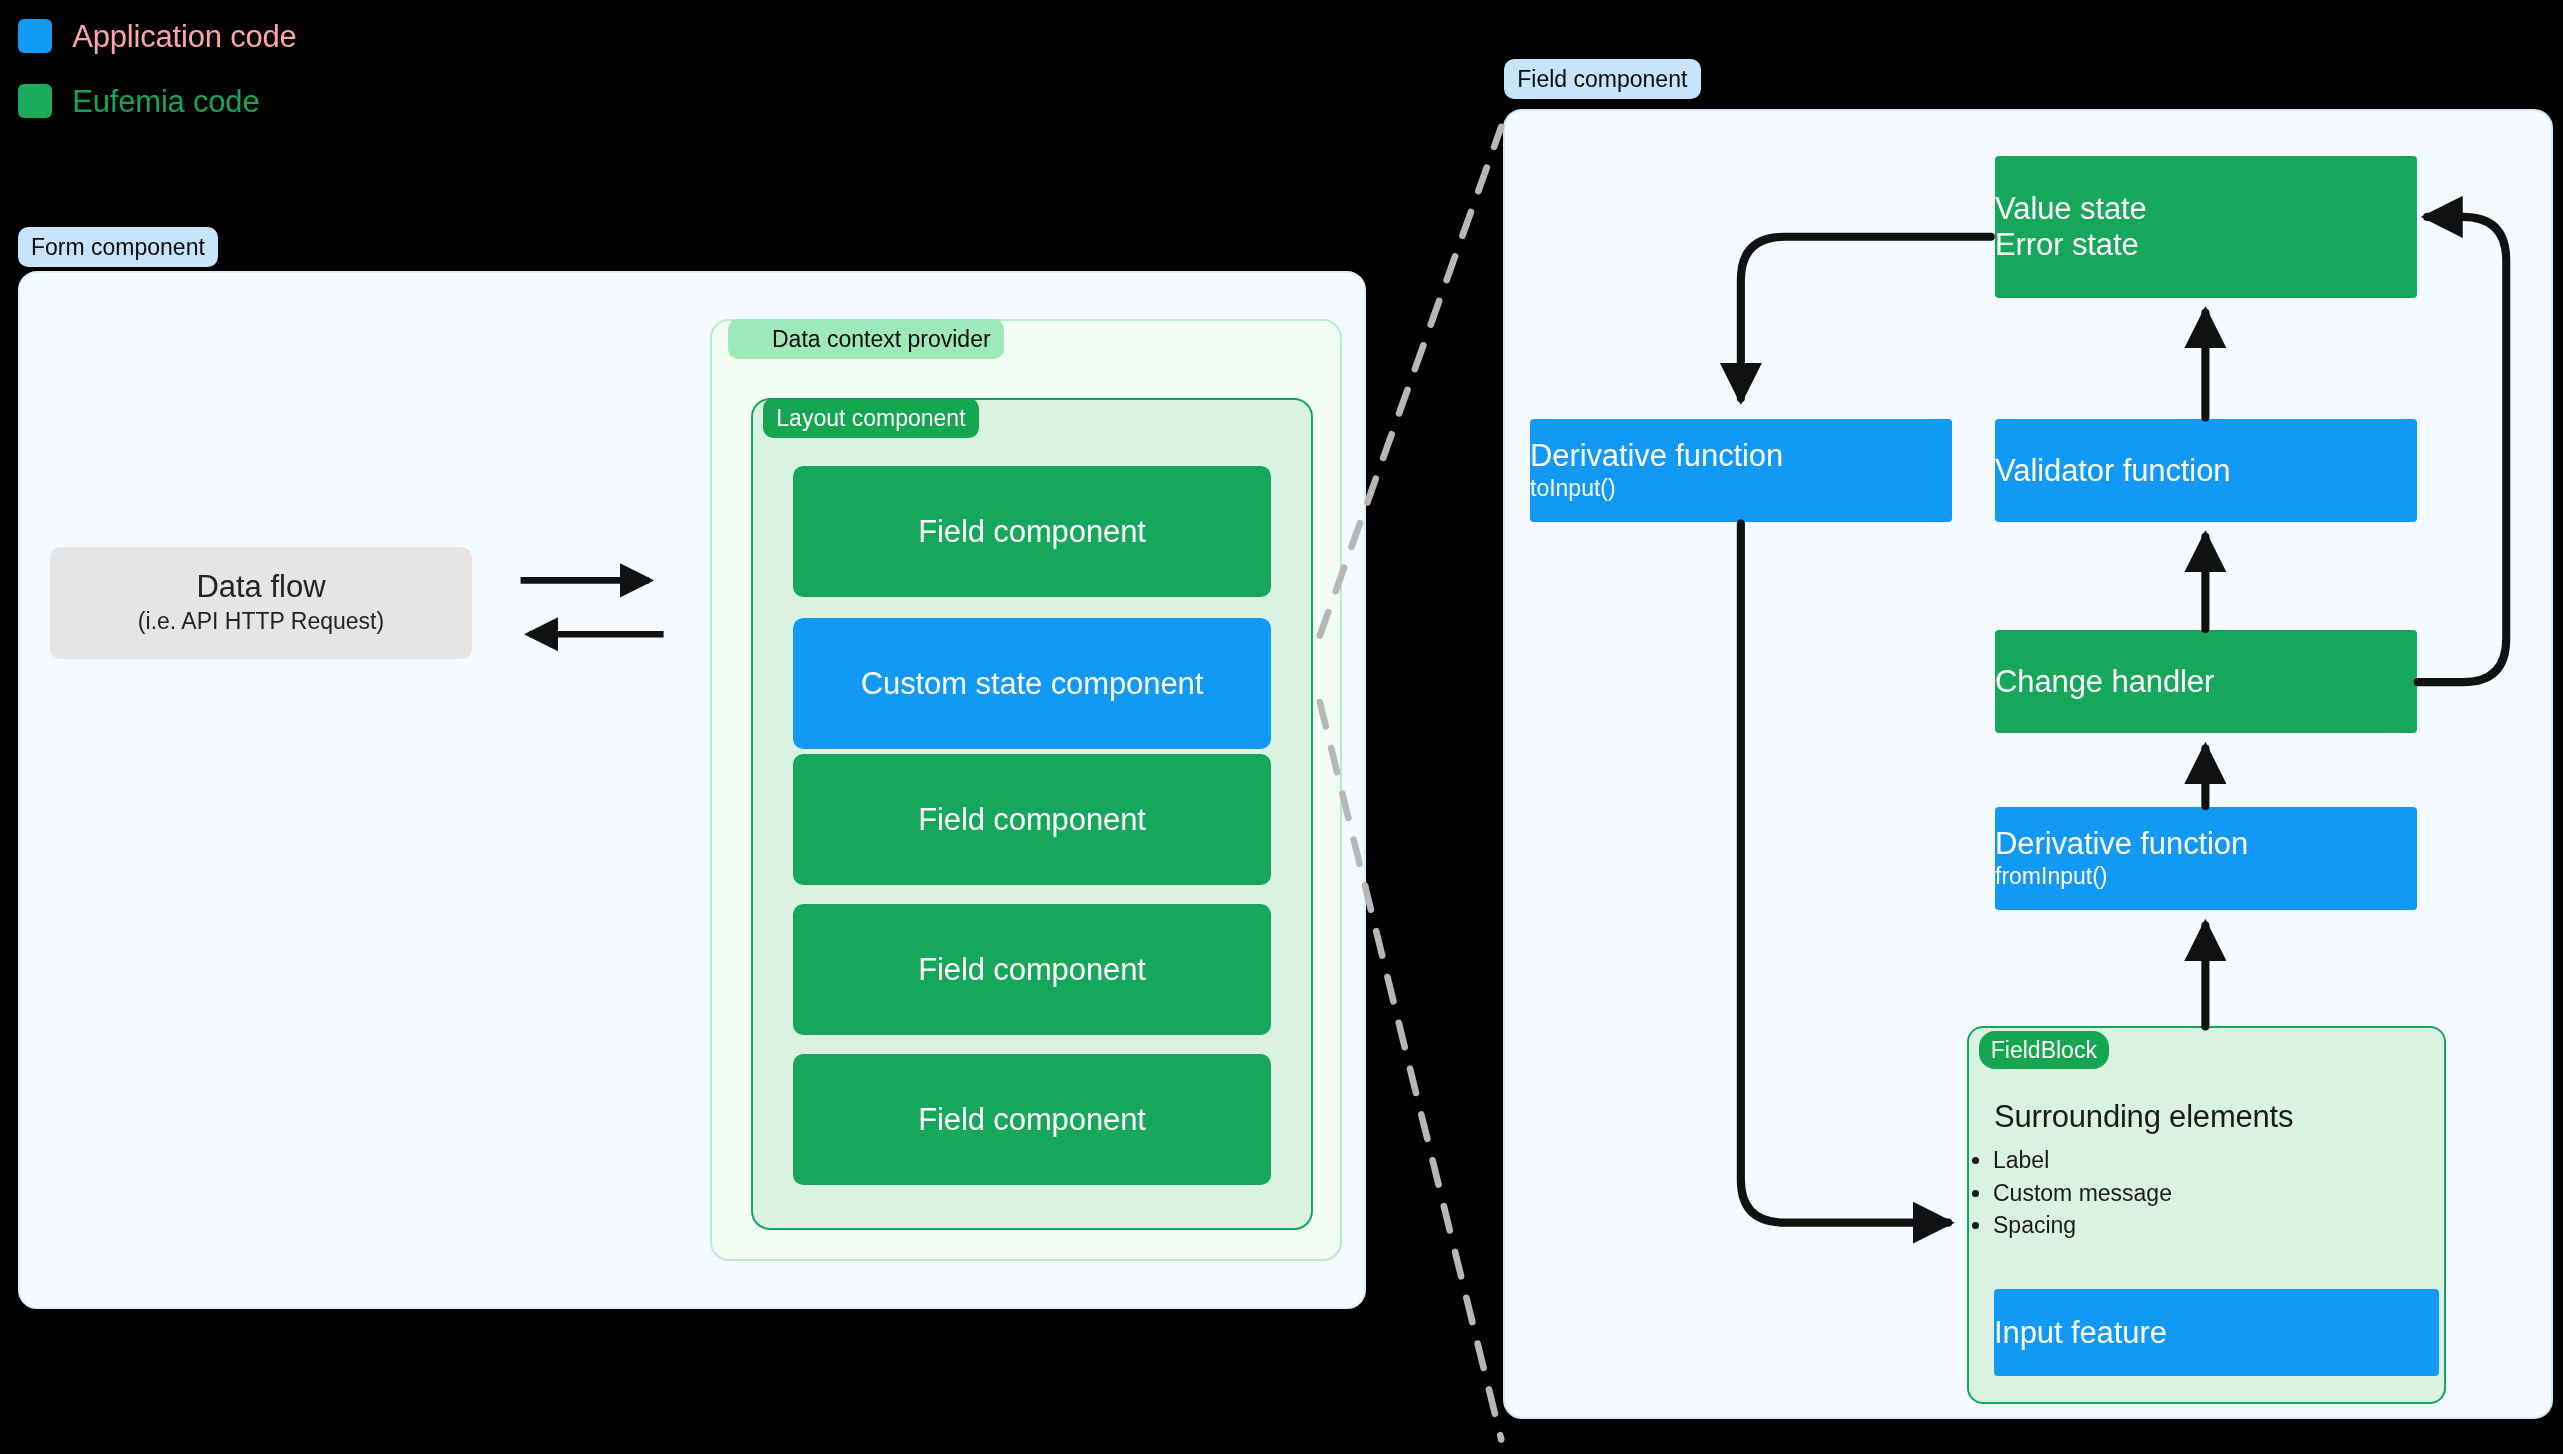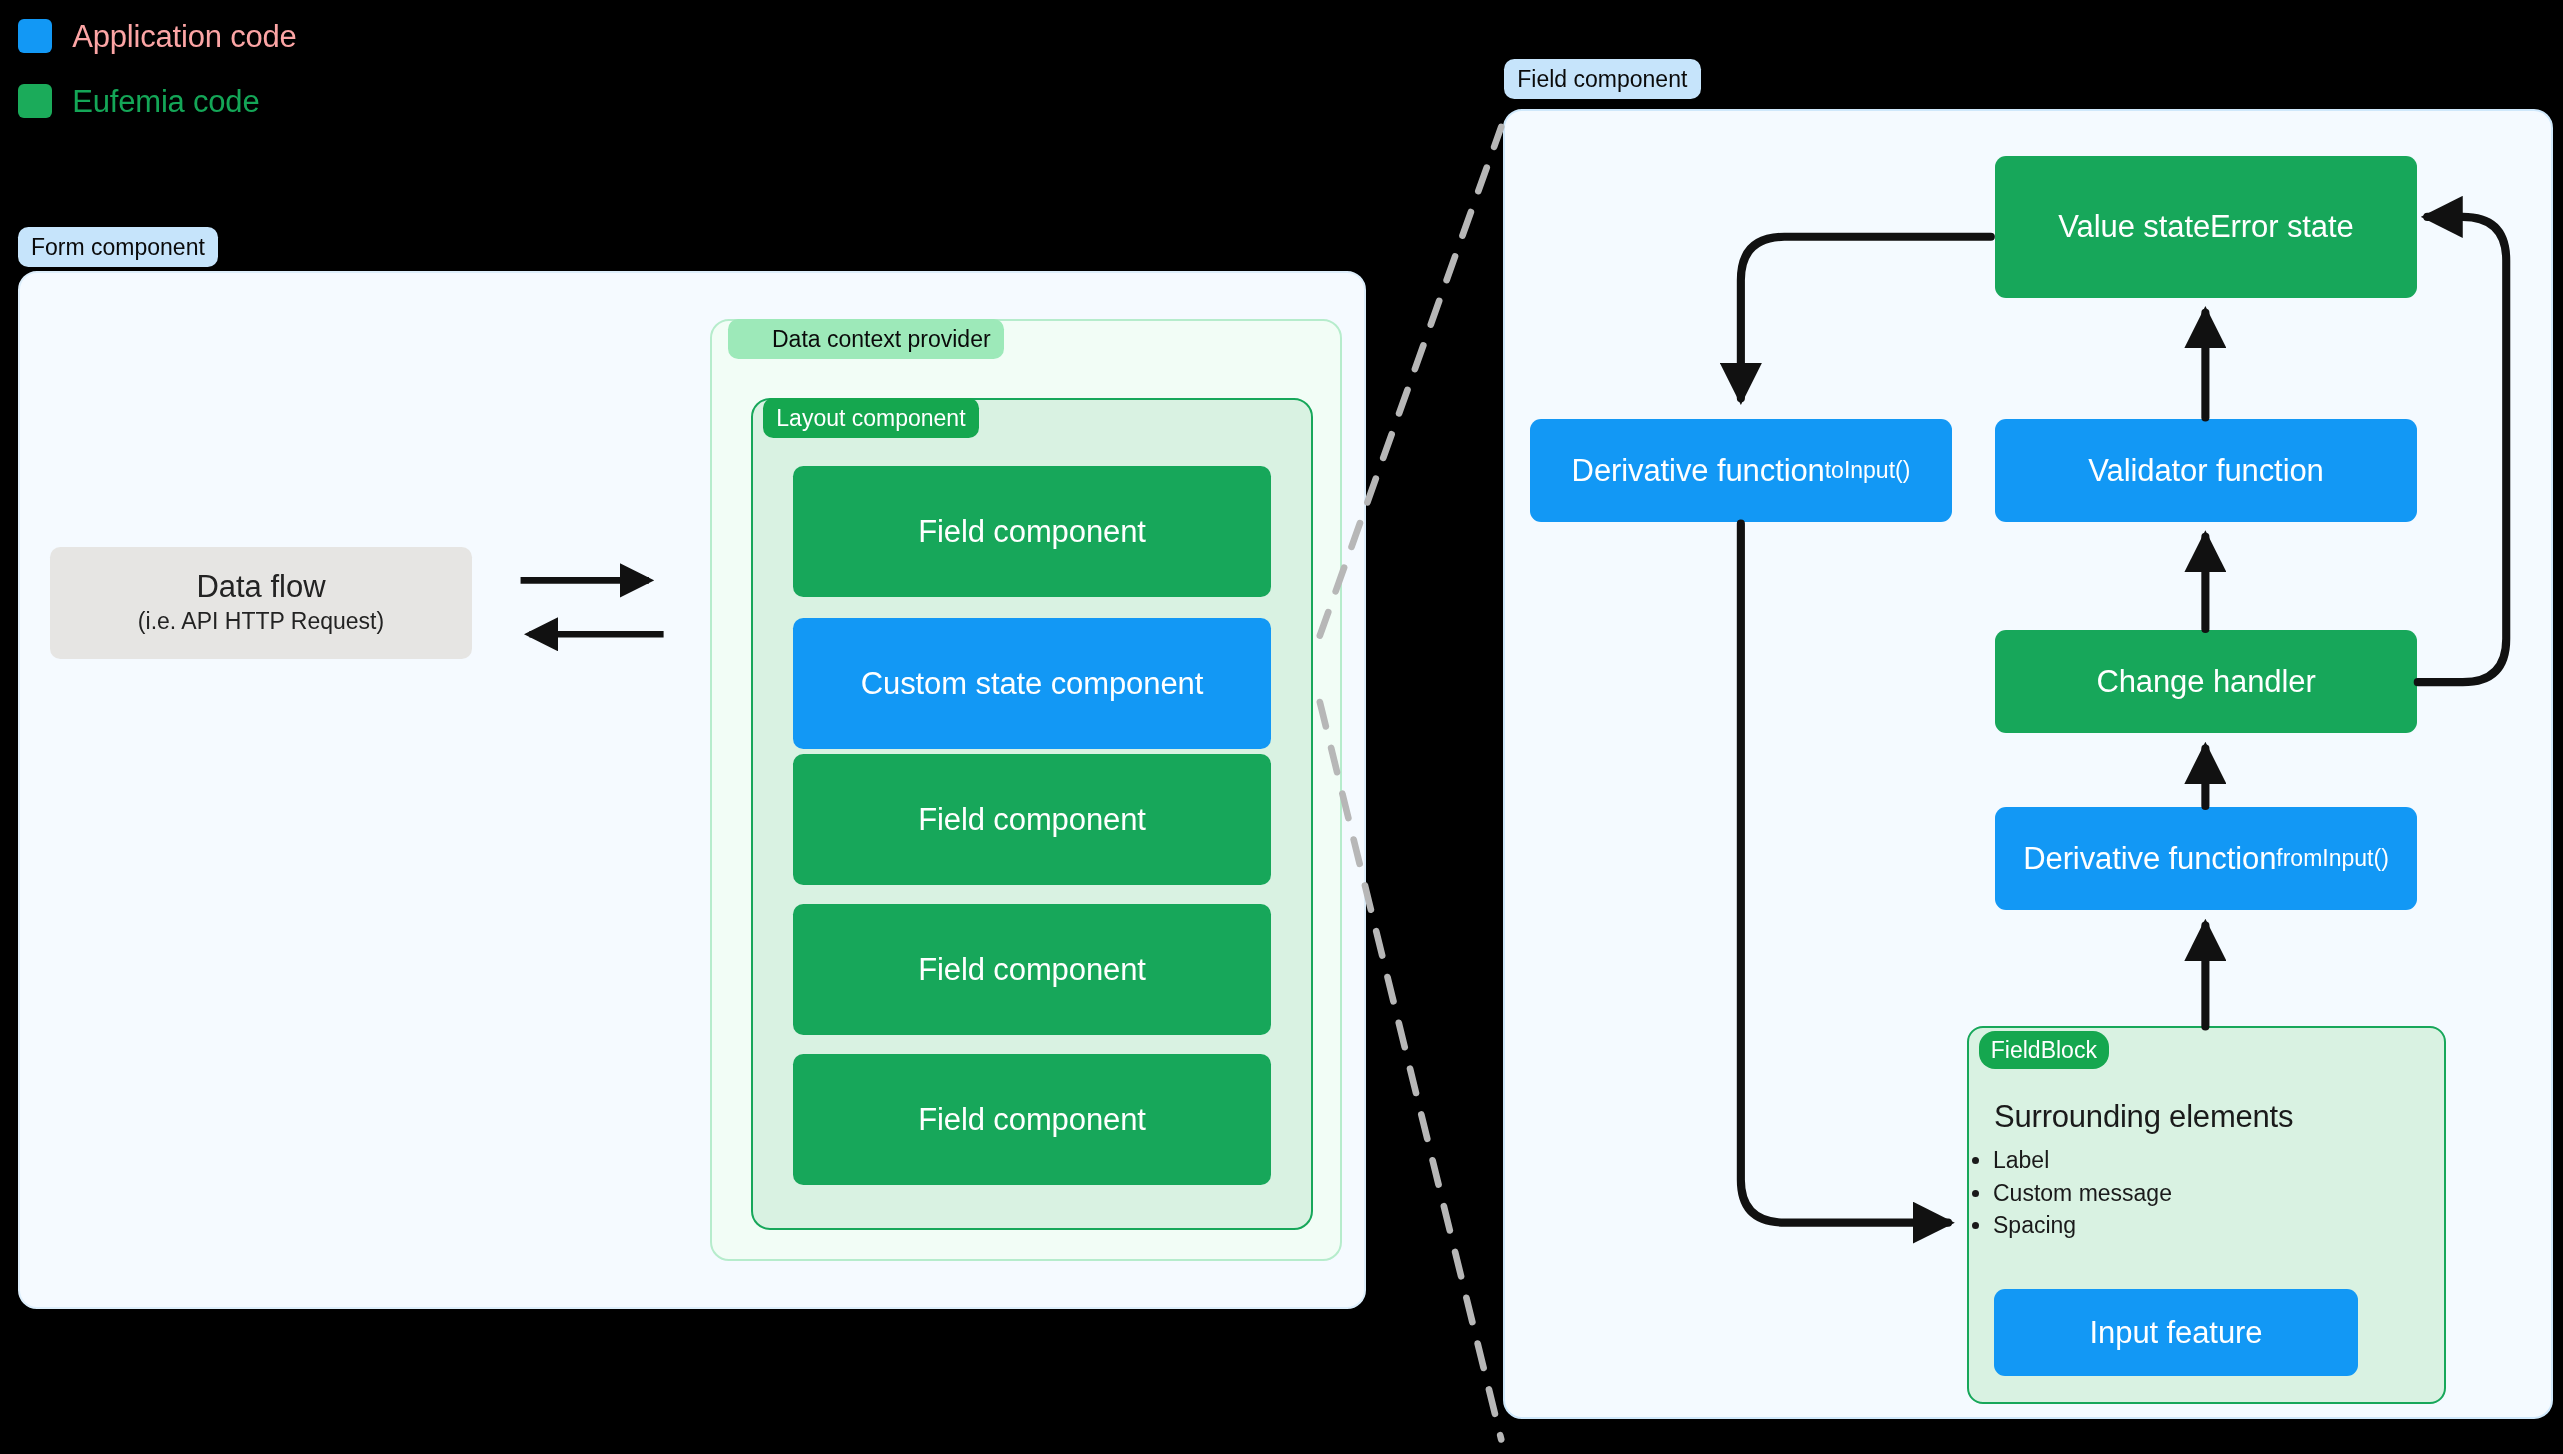--- a/index.html
+++ b/index.html
@@ -70,22 +70,22 @@
   .field-box.blue  { background: #1298f5; }
 
   
   #field-panel {
     left: 1503px; top: 109px; width: 1050px; height: 1310px;
     background: #f4faff; border: 2.2px solid #cfe8fb;
   }
   #field-badge { left: 1504px; top: 59px; }
 
   .node {
-    position: absolute; border-radius: 11px;
-    display: flex; align-items: center; justify-content: center;
+    position: absolute; border-radius: 4px;
+    display: flex; flex-direction: column; align-items: flex-start; justify-content: center;
     color: #ffffff; text-align: center;
   }
   .node.green { background: #17a75a; }
   .node.blue  { background: #1298f5; }
   .node .main { font-size: 31px; line-height: 1.15; letter-spacing: -0.1px; }
   .node .sub  { font-size: 23px; line-height: 1.2; margin-top: 1.5px; }
 
   #n-value     { left: 1995px; top: 156px;  width: 422px; height: 142px; }
   #n-toinput   { left: 1530px; top: 419px;  width: 422px; height: 103px; }
   #n-validator { left: 1995px; top: 419px;  width: 422px; height: 103px; }
@@ -96,21 +96,21 @@
   #fieldblock {
     position: absolute; left: 1967px; top: 1026px; width: 479px; height: 378px;
     background: #d9f2e2; border: 2.9px solid #17a75a; border-radius: 16px;
   }
   #fb-badge { position: absolute; left: 1979px; top: 1031px; background:#15a74f; color:#ffffff;
               height: 38px; padding: 0 11.8px; border-radius: 16px; font-size: 23px;
               display: inline-flex; align-items: center; z-index: 7; }
   #fb-title { position: absolute; left: 1994px; top: 1099px; font-size: 31px; color: #1a1a1a; letter-spacing: -0.2px; }
   #fb-list  { position: absolute; left: 1968px; top: 1144px; font-size: 23px; color: #1a1a1a; list-style: disc; padding-left: 25px; }
   #fb-list li { line-height: 1.42; }
-  #n-input { left: 1994px; top: 1289px; width: 364px; height: 87px; }
+  #n-input { left: 1994px; top: 1289px; width: 445px; height: 87px; }
 
   
   .ov { position: absolute; left: 0; top: 0; width: 2563px; height: 1455px; pointer-events: none; }
   #ov-dash { z-index: 3; }
   #ov-arrows { z-index: 5; }
 </style>
 </head>
 <body>
 
 <div id="stage">

